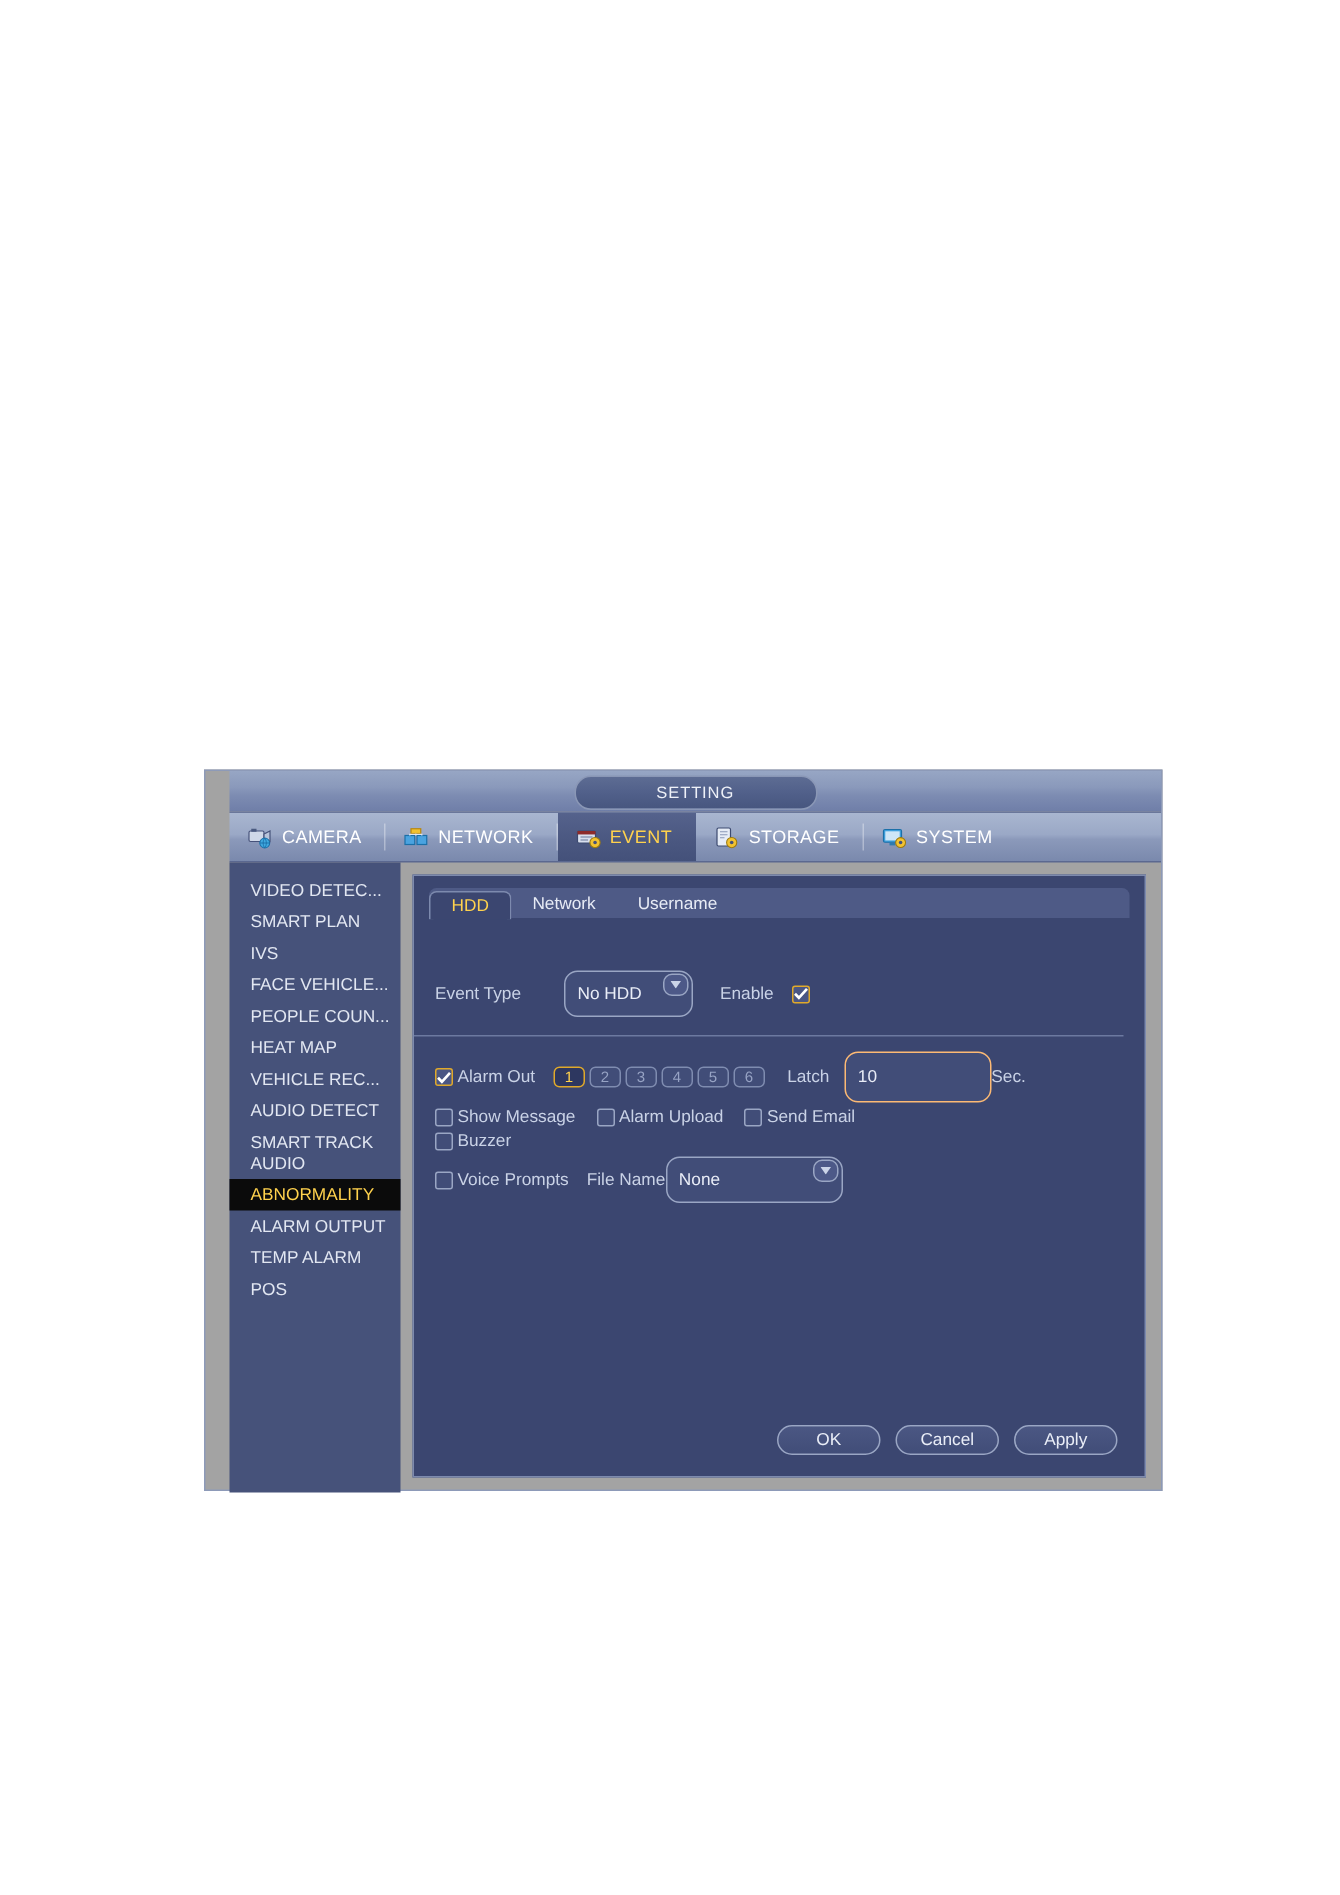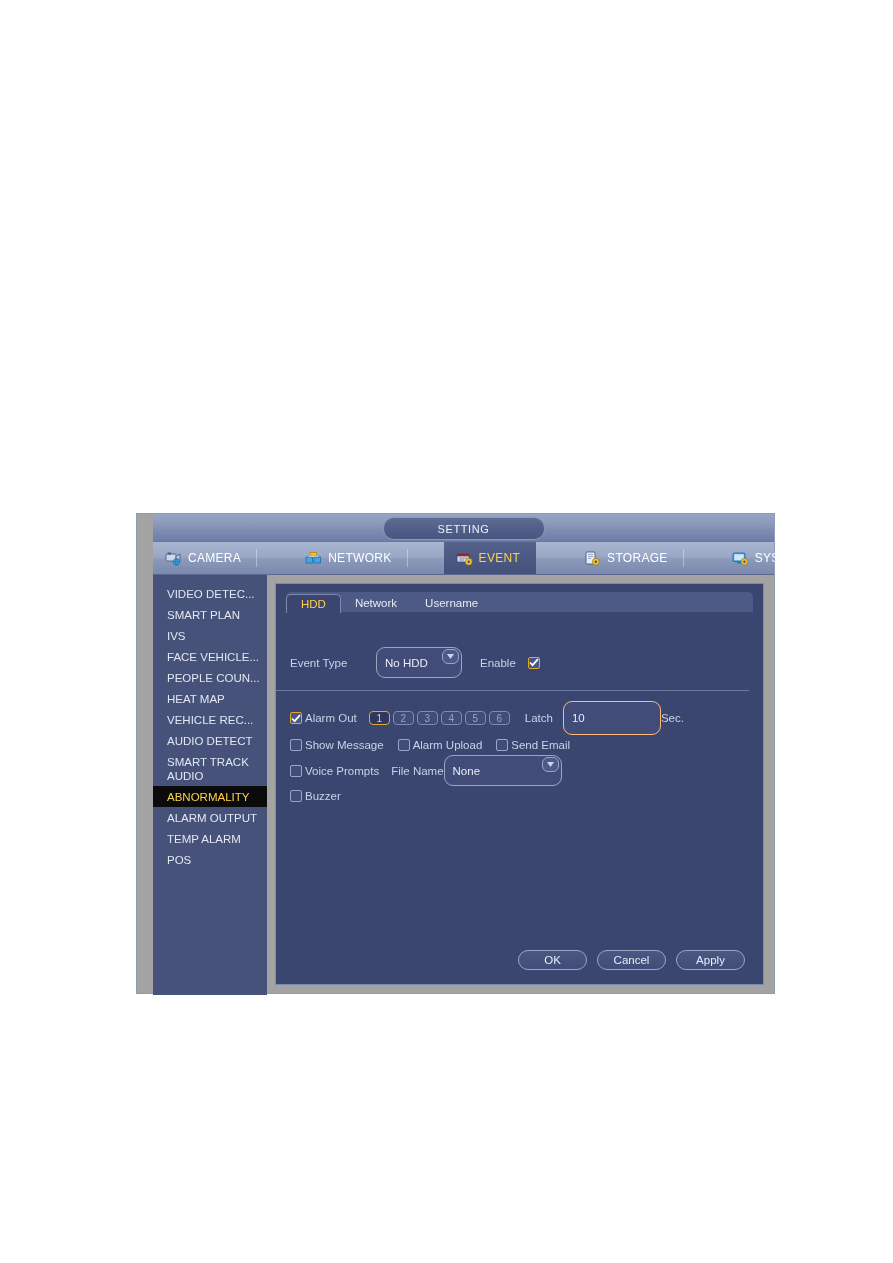--- a/index.html
+++ b/index.html
@@ -45,21 +45,20 @@
     border:1px solid #8a97b6;
     color:#eef1f8; font-size:11px; letter-spacing:.6px;
     display:flex; align-items:center; justify-content:center;
   }
 
   
   #navbar{
     height:32px; display:flex; align-items:stretch;
     background:linear-gradient(to bottom,#a9b6d0 0%,#9aa8c6 45%,#8b99ba 55%,#7a89ad 100%);
     border-bottom:1px solid #5b6890;
-    gap:36px;
   }
   .nav-tab{
     display:flex; align-items:center; gap:6px;
     padding:0 16px 0 12px; position:relative;
     font-size:12px; color:#ffffff; letter-spacing:.3px;
     cursor:default;
   }
   .nav-tab:not(:last-child)::after{
     content:""; position:absolute; right:0; top:7px; bottom:7px;
     width:1px; background:rgba(255,255,255,.35);
@@ -360,42 +359,42 @@
               </span>
               <span class="t">Send Email</span>
             </span>
           </div>
 
           <div class="row">
             <span class="chkwrap">
               <span class="chk">
                 
               </span>
+              <span class="t">Buzzer</span>
+            </span>
+          </div>
+
+          <div class="row">
+            <span class="chkwrap">
+              <span class="chk">
+                
+              </span>
               <span class="t">Voice Prompts</span>
             </span>
             <span class="lbl" style="margin-left:12px">File Name</span>
             <span class="pill-select" style="width:118px">
               <span>None</span>
               <span class="arrow">
                 <svg width="7" height="5" viewBox="0 0 7 5">
                     <path d="M0 0 L7 0 L3.5 5 Z" fill="#cbd4e8"></path>
                   </svg>
               </span>
             </span>
           </div>
 
-          <div class="row">
-            <span class="chkwrap">
-              <span class="chk">
-                
-              </span>
-              <span class="t">Buzzer</span>
-            </span>
-          </div>
-
 
         </div>
 
         <div id="btnrow">
           <div class="btn">OK</div>
           <div class="btn">Cancel</div>
           <div class="btn">Apply</div>
         </div>
 
       </div>

